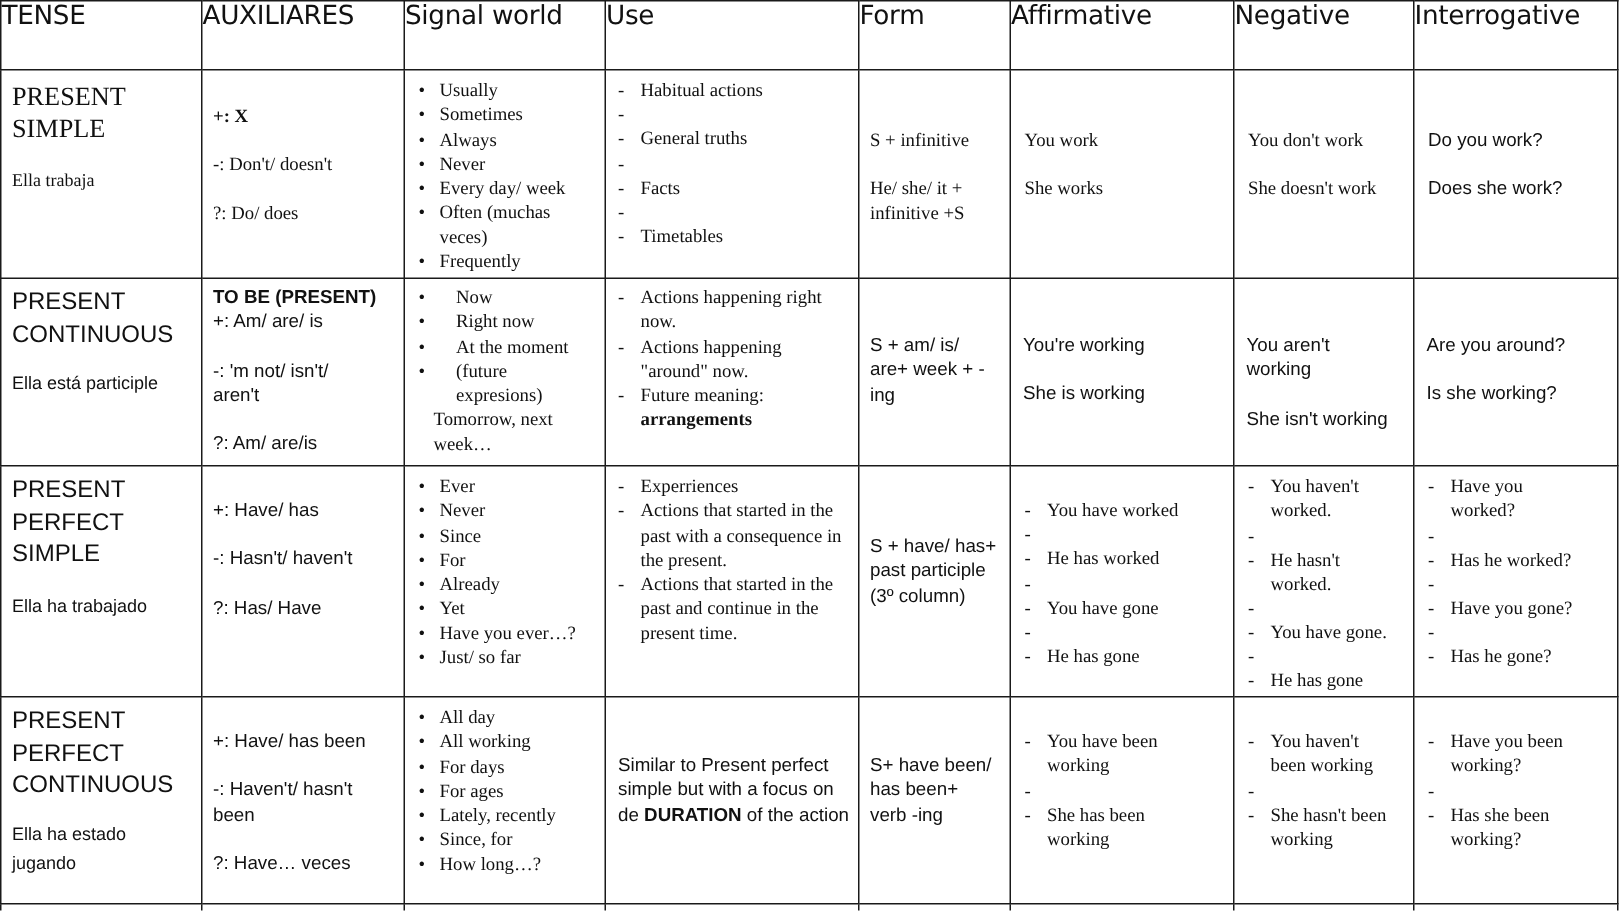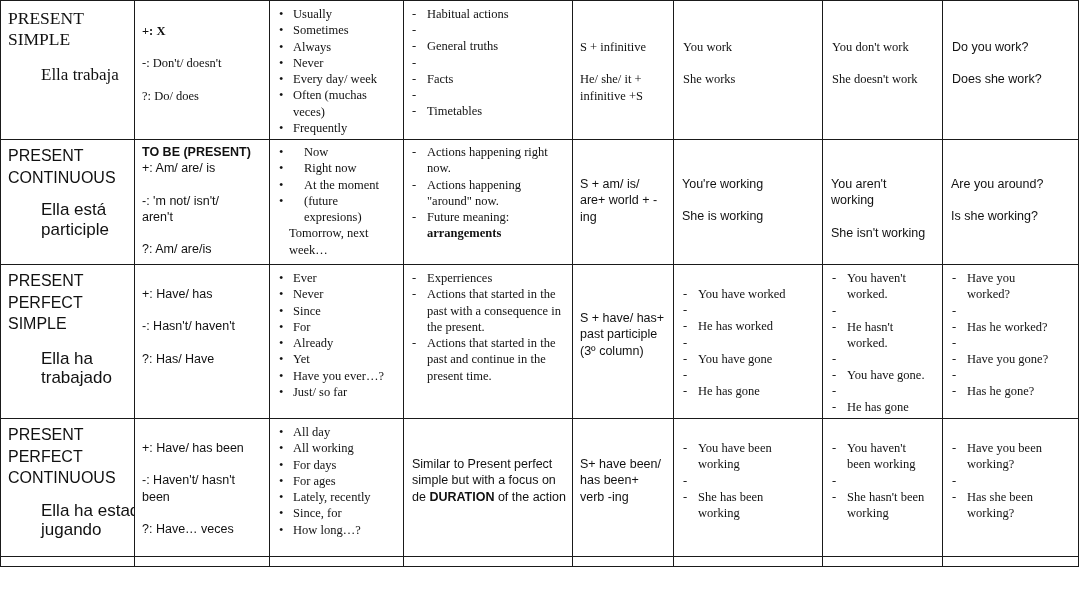--- a/index.html
+++ b/index.html
@@ -20,21 +20,21 @@
     text-align: left; font-weight: normal;
     font-family: "DejaVu Sans", sans-serif;
     font-size: 17.5px; letter-spacing: -0.2px;
     padding: 3px 0 0 7px;
   }
   .sans { font-family: "Liberation Sans", sans-serif; }
   .serif { font-family: "Liberation Serif", serif; }
   .cell { padding: 6px 6px 0 7px; font-size: 12.5px; line-height: 16.3px; }
   .tense-name { font-size: 16px; line-height: 21.5px; }
   .serif .tense-name { font-size: 17.5px; line-height: 21px; }
-  .tense-es { font-size: 17px; line-height: 19.5px; margin-left: 33px; }
+  .tense-es { font-size: 12px; line-height: 19.5px; }
   .gap { height: 16px; }
   ul.b, ul.d { list-style: none; margin: 0; padding: 0; font-family: Liberation Serif, serif; }
   ul.b li, ul.d li { position: relative; padding-left: 16px; }
   ul.b li::before { content: "•"; position: absolute; left: 2px; }
   ul.d li::before { content: "-"; position: absolute; left: 1px; }
   ul.b.wide li { padding-left: 27px; }
   .bold { font-weight: bold; }
   .tail { padding-left: 0 !important; margin-left: 12px; }
   .tail::before { content: "" !important; }
 </style>
@@ -47,20 +47,30 @@
       <col style="width:135px">
       <col style="width:134px">
       <col style="width:169px">
     <col style="width:101px">
       <col style="width:149px">
       <col style="width:120px">
       <col style="width:136px">
   </colgroup>
 
   <tbody>
+      <tr class="hdr">
+    <th>TENSE</th>
+    <th>AUXILIARES</th>
+    <th>Signal world</th>
+    <th>Use</th>
+    <th>Form</th>
+    <th>Affirmative</th>
+    <th>Negative</th>
+    <th>Interrogative</th>
+  </tr>
 
   <tr style="height:139px">
     <td class="serif">
       <div class="cell" style="padding-top:7px">
         <div class="tense-name">PRESENT</div>
         <div class="tense-name">SIMPLE</div>
         <div style="height:15px"></div>
         <div class="tense-es">Ella trabaja</div>
       </div>
     </td>
@@ -166,21 +176,21 @@
           <li style="width:128px">Actions happening "around" now.</li>
           <li>
             <span>Future meaning:</span><br>
             <span class="bold">arrangements</span>
           </li>
         </ul>
       </div>
     </td>
     <td class="sans">
       <div class="cell" style="padding-top:36px; width:78px">
-        <div>S + am/ is/ are+ world + -ing</div>
+        <div>S + am/ is/ are+ week + -ing</div>
       </div>
     </td>
     <td class="sans">
       <div class="cell" style="padding-top:36px; padding-left:8px">
         <div>You're working</div>
         <div class="gap"></div>
         <div>She is working</div>
       </div>
     </td>
     <td class="sans">

